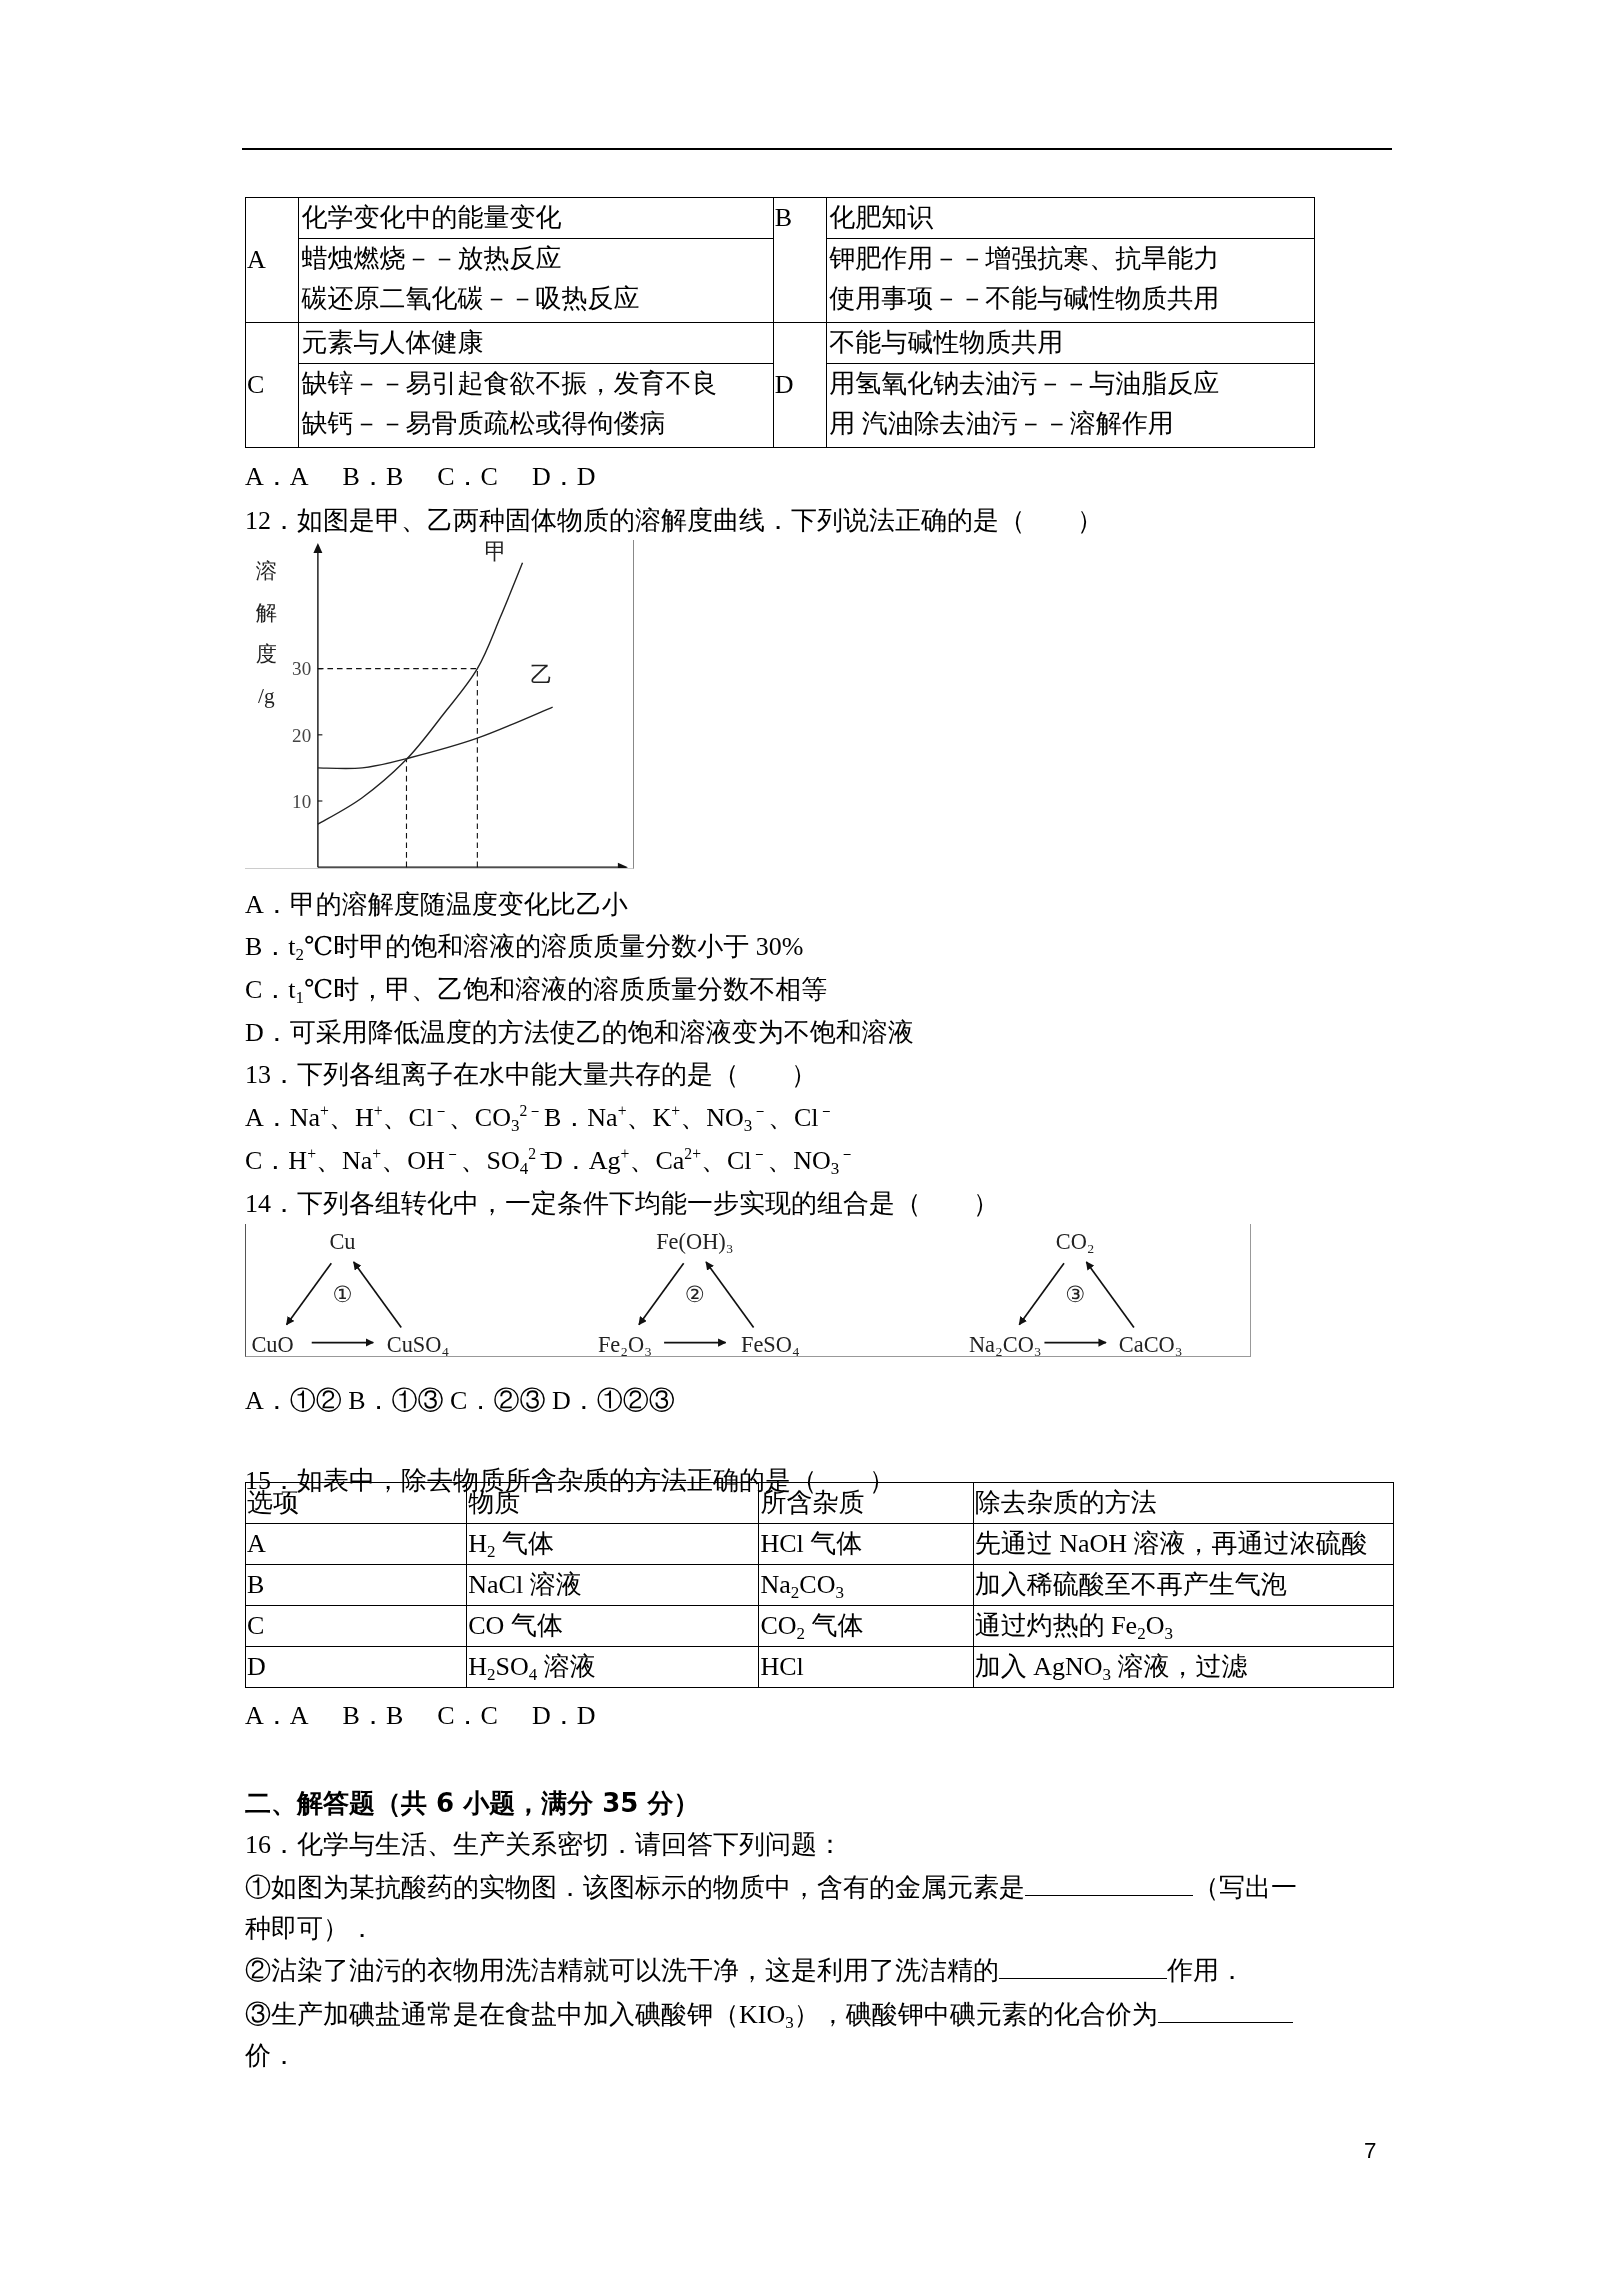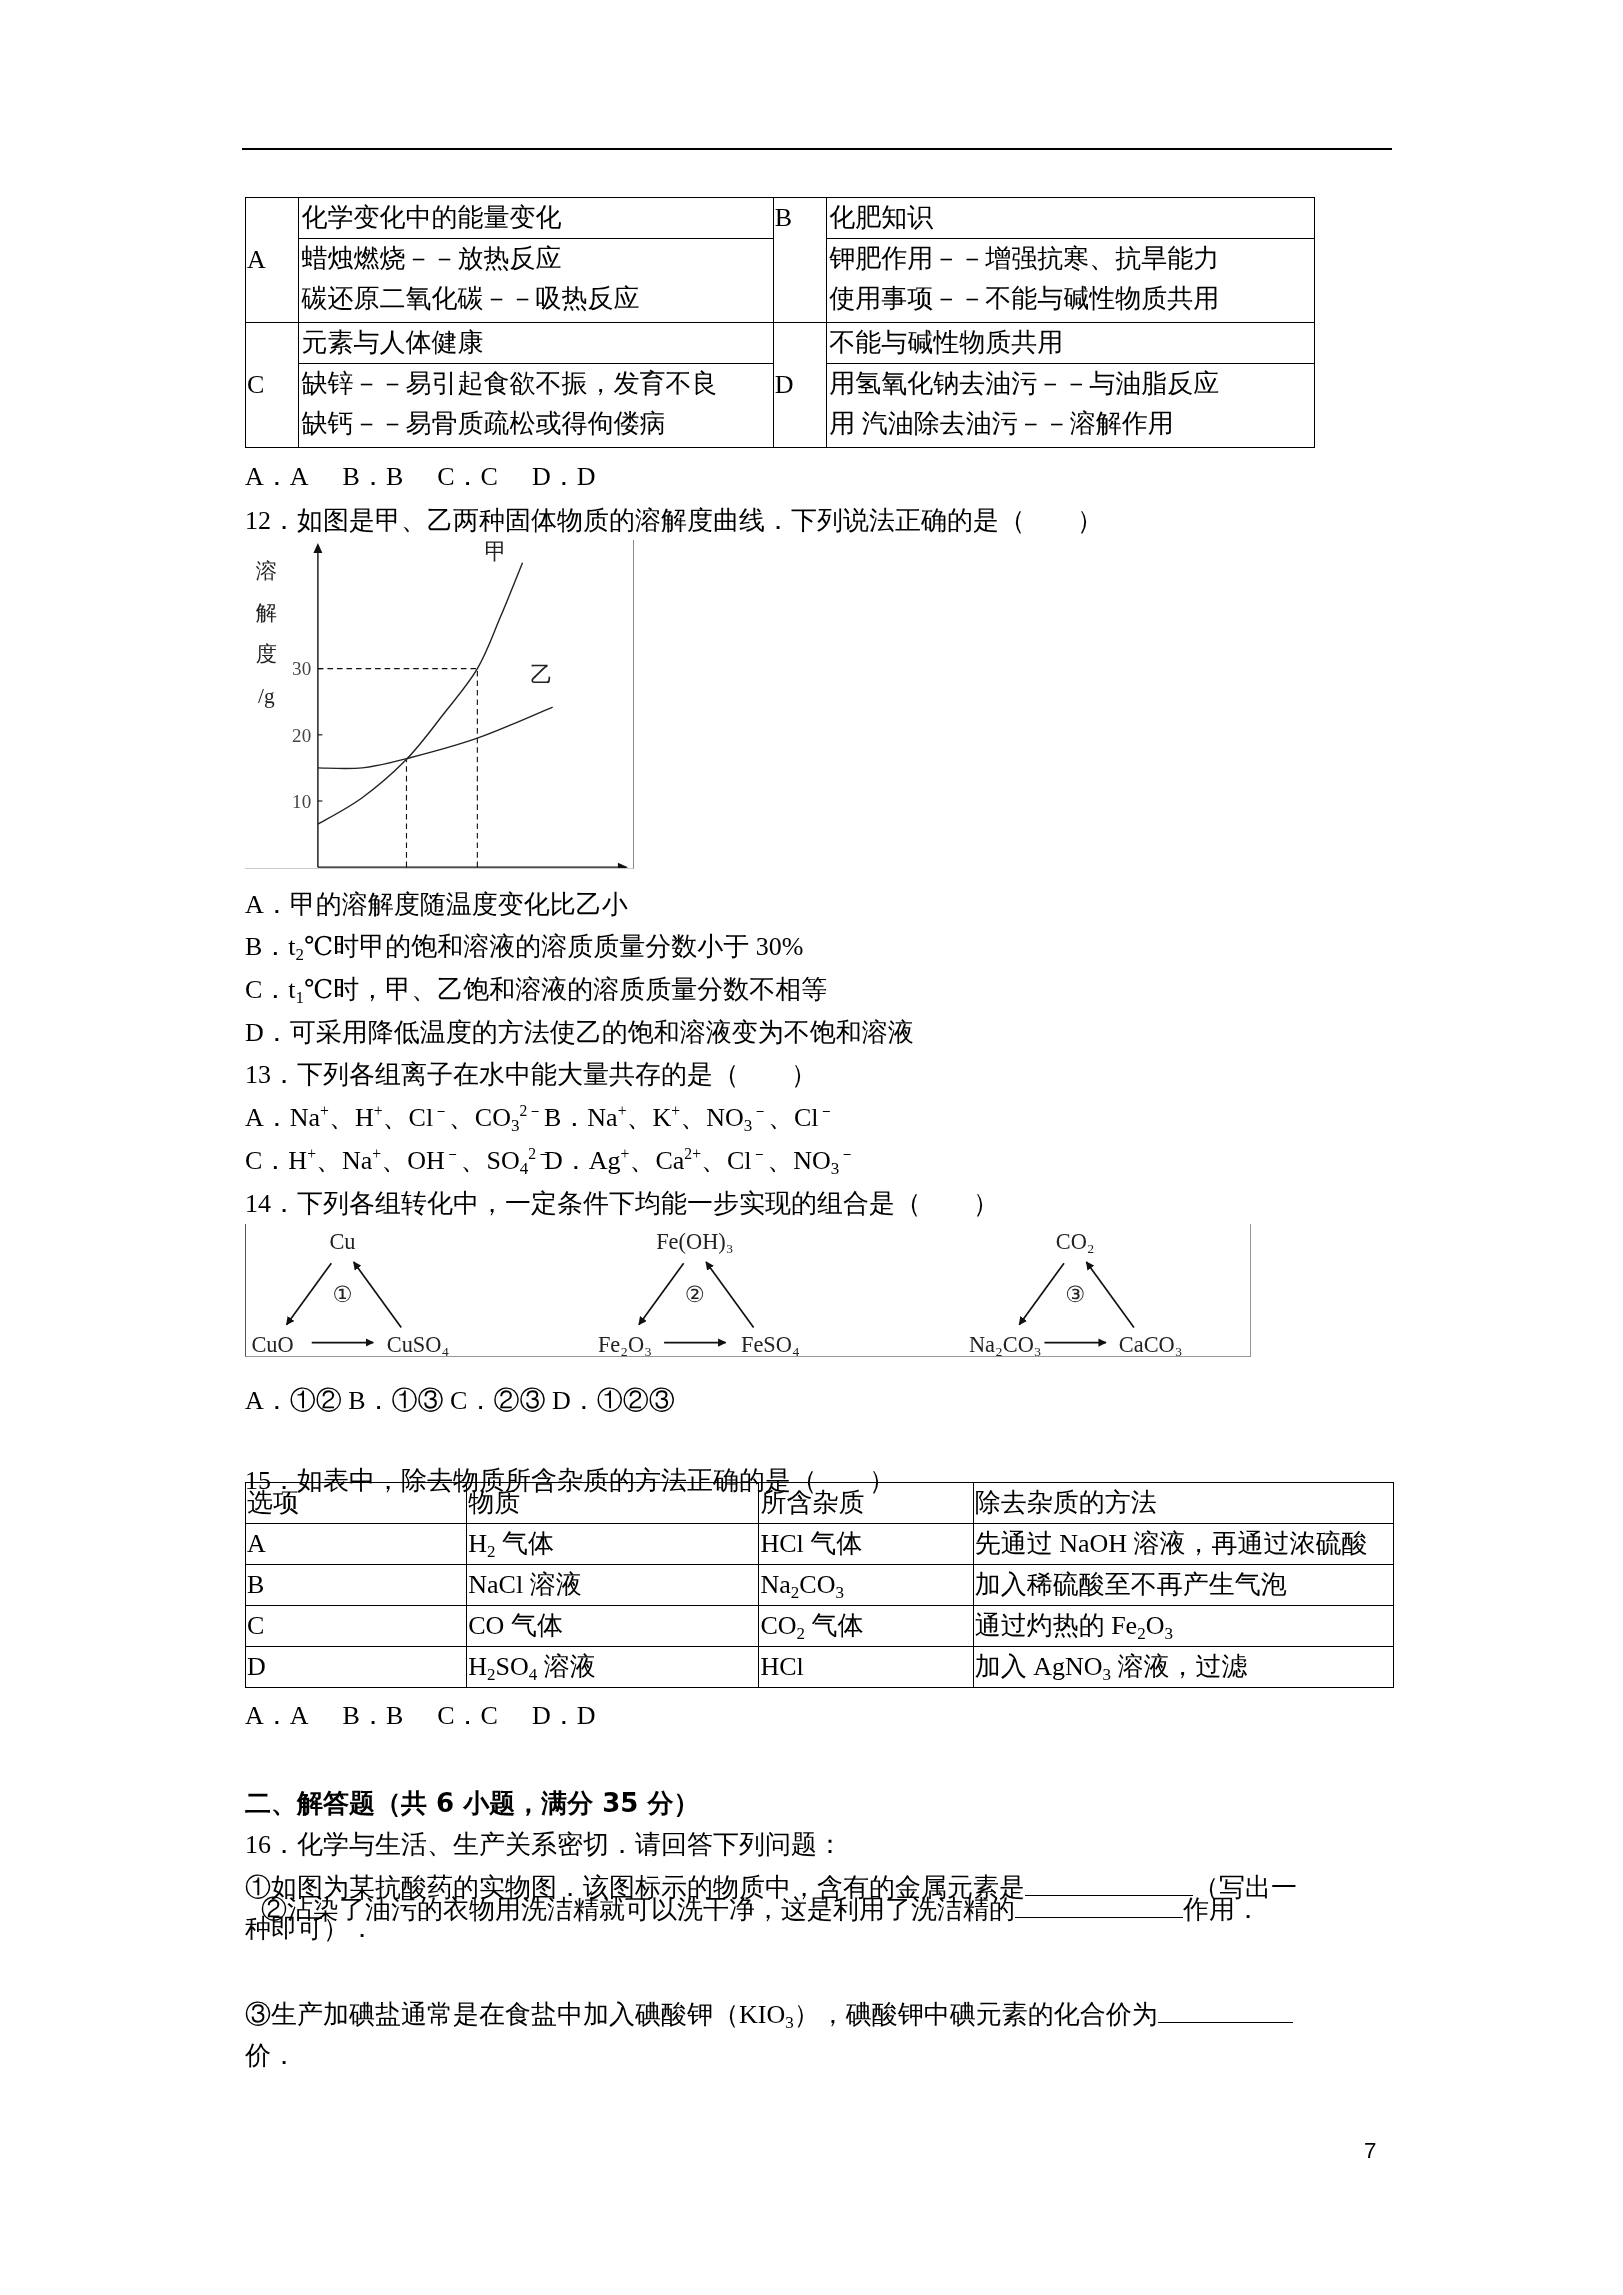--- a/index.html
+++ b/index.html
@@ -207,21 +207,21 @@
 <div class="abs line" style="left:245px; top:1699px;">
   <span>A．A</span><span style="display:inline-block;width:34px;"></span><span>B．B</span><span style="display:inline-block;width:34px;"></span><span>C．C</span><span style="display:inline-block;width:34px;"></span><span>D．D</span>
 </div>
 
 <div class="abs line bold" style="left:245px; top:1786px;">二、解答题（共 6 小题，满分 35 分）</div>
 <div class="abs line" style="left:245px; top:1828px;">16．化学与生活、生产关系密切．请回答下列问题：</div>
 <div class="abs line" style="left:245px; top:1870px;">
   <span>①如图为某抗酸药的实物图．该图标示的物质中，含有的金属元素是</span><span class="blank" style="width:168px;"></span><span>（写出一</span>
 </div>
 <div class="abs line" style="left:245px; top:1912px;">种即可）．</div>
-<div class="abs line" style="left:245px; top:1892px;margin-left:16px;">
+<div class="abs line" style="left:245px; top:1953px;">
   <span>②沾染了油污的衣物用洗洁精就可以洗干净，这是利用了洗洁精的</span><span class="blank" style="width:168px; border-bottom-width:1.1px;"></span><span>作用．</span>
 </div>
 <div class="abs line" style="left:245px; top:1997px;">
   <span>③生产加碘盐通常是在食盐中加入碘酸钾（KIO</span><sub>3</sub><span>），碘酸钾中碘元素的化合价为</span><span class="blank" style="width:135px; border-bottom-width:1.1px;"></span>
 </div>
 <div class="abs line" style="left:245px; top:2039px;">价．</div>
 
 <div class="abs page-num" style="left:1364px; top:2138px;">7</div>
 
 

